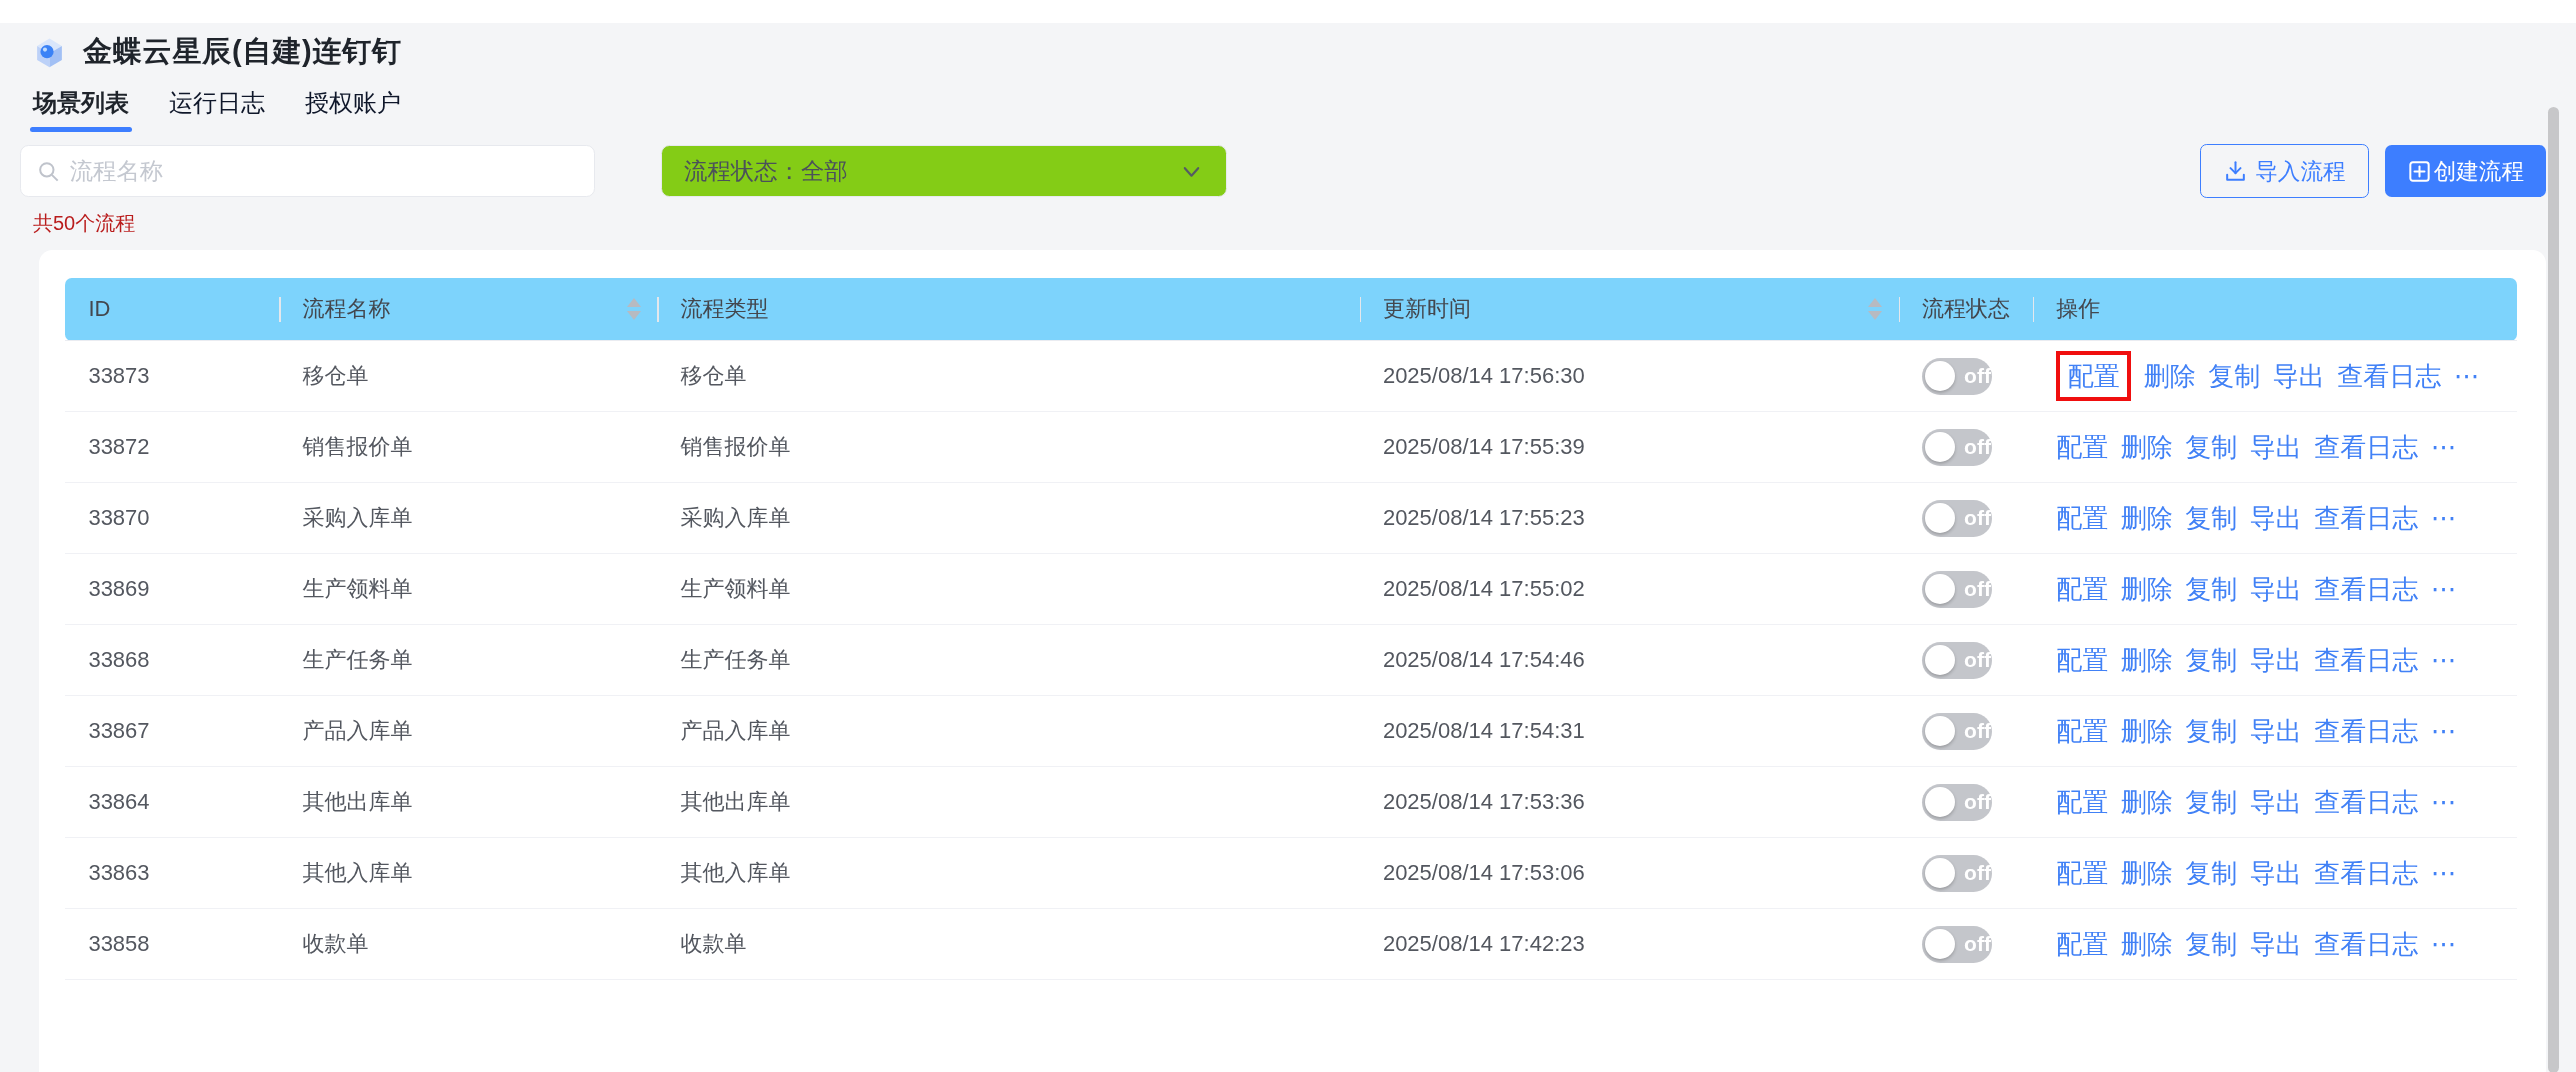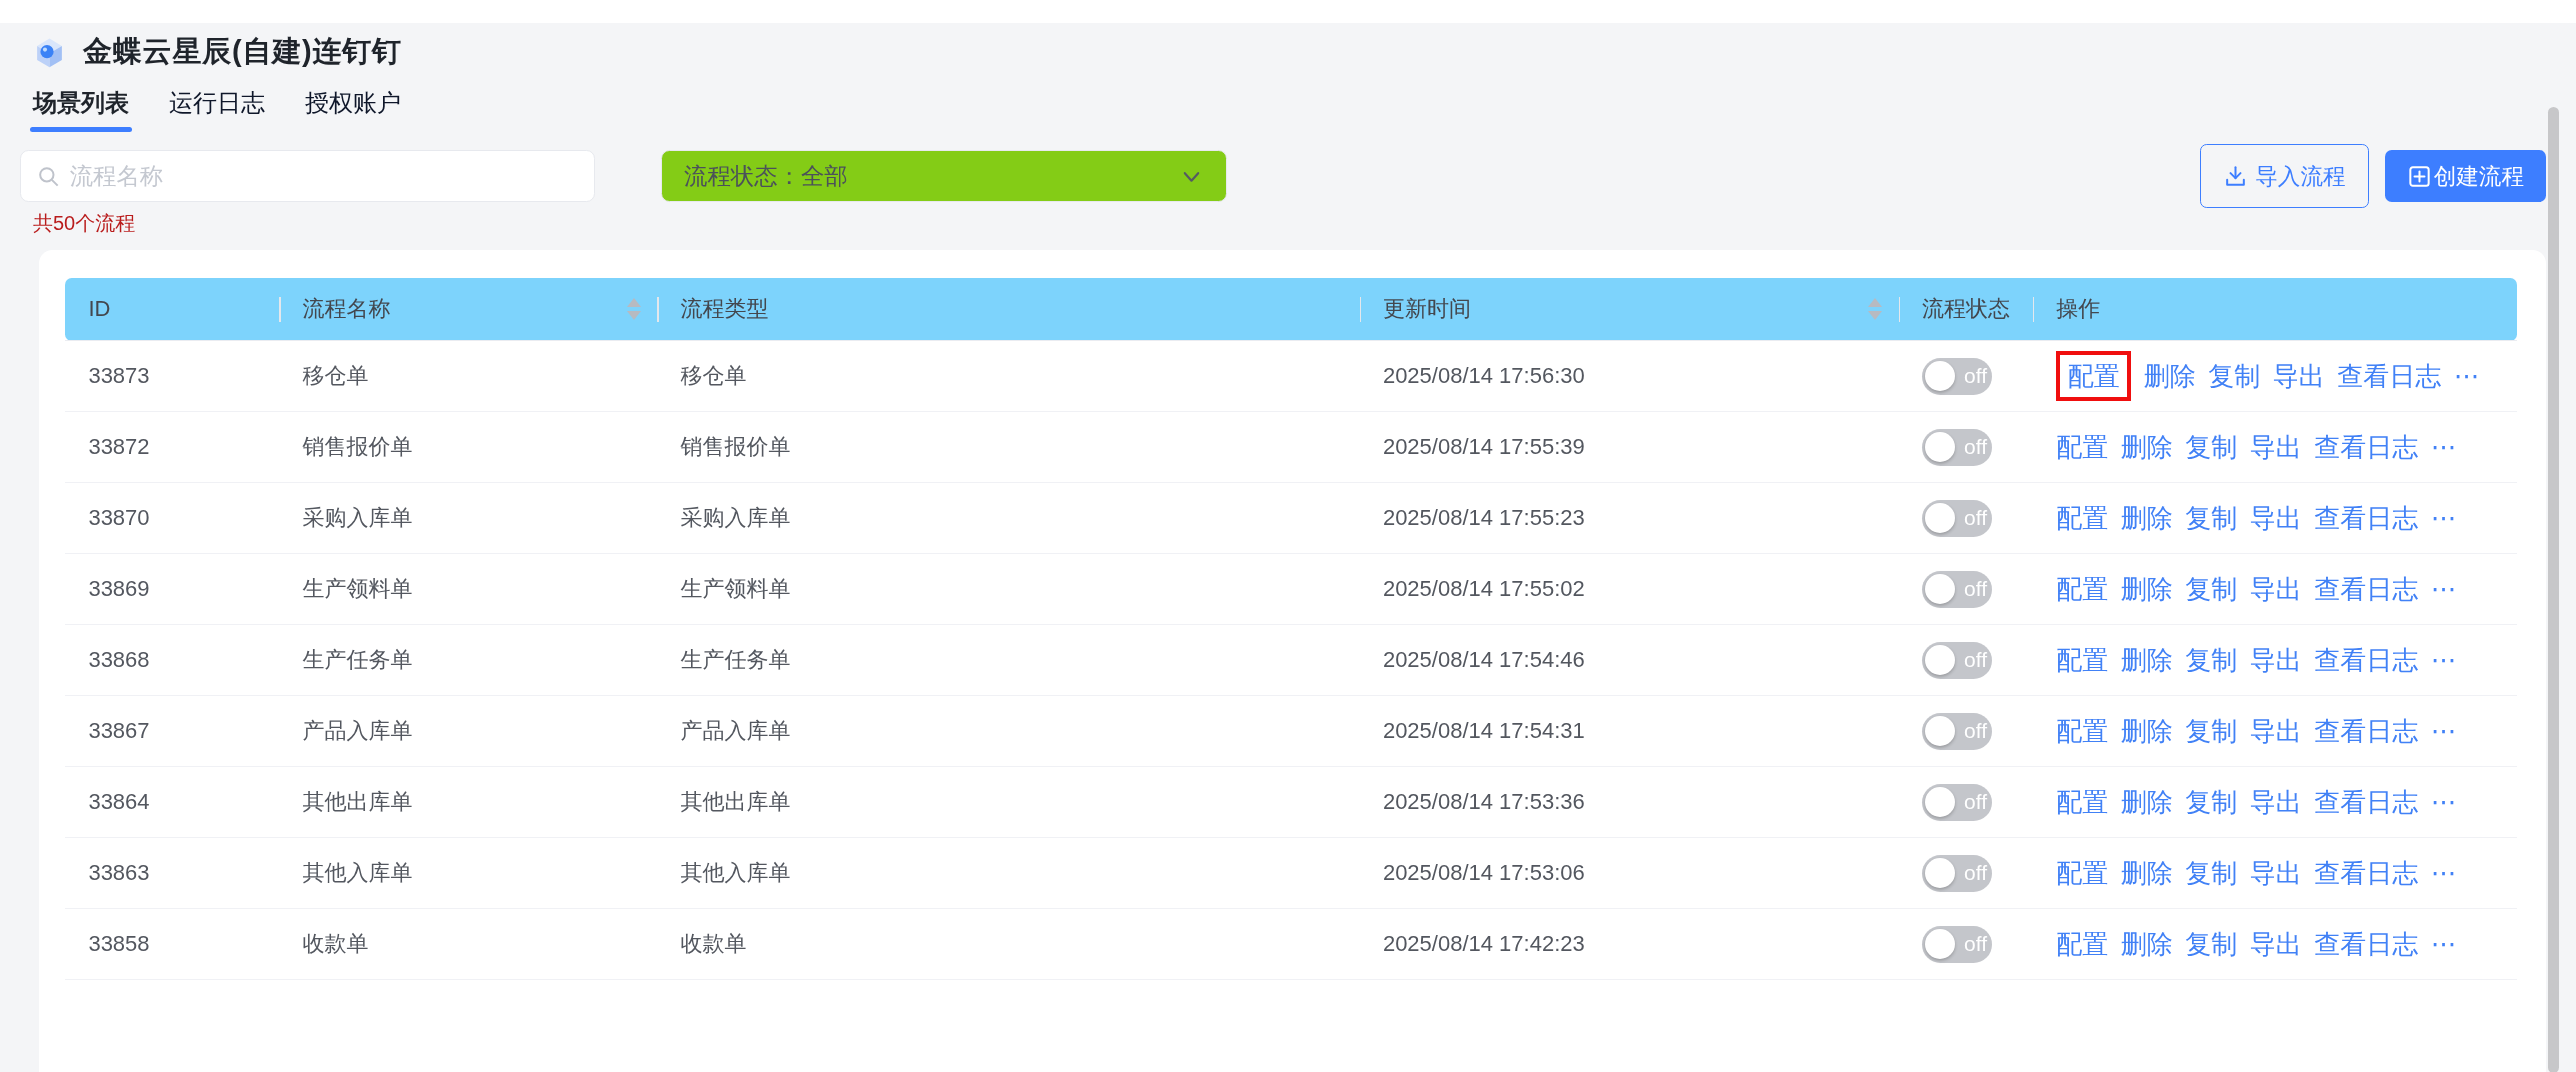--- a/index.html
+++ b/index.html
@@ -23,37 +23,37 @@
   .tabs{position:absolute;left:33px;top:87px;display:flex;gap:40px;}
   .tab{font-size:24px;color:#0f172a;position:relative;cursor:pointer;}
   .tab.active{color:#1f242b;font-weight:700;}
   .tab.active::after{content:"";position:absolute;left:-3.3px;right:-3.3px;bottom:-13.4px;height:5px;border-radius:2.5px;background:var(--accent);}
   
   .filter-row{position:absolute;left:20px;right:30px;top:144px;display:flex;align-items:center;}
   .search-box{width:575px;height:52px;background:#fff;border:1.7px solid #e7e9ee;border-radius:8.4px;display:flex;align-items:center;padding:0 15px;gap:6.7px;}
   .search-box input{border:none;outline:none;flex:1;font-size:23.4px;color:#333;background:transparent;min-width:0;}
   .search-box input::placeholder{color:#c4c8d0;}
   .select-box{width:566px;height:52px;margin-left:66px;background:#84cc16;border:1.7px solid #e7e9ee;border-radius:8.4px;display:flex;align-items:center;justify-content:space-between;padding:0 22px;font-size:23.4px;color:#4b515a;cursor:pointer;gap:16px;}
-  .btn-outline{margin-left:auto;height:64px;padding:0 22px;display:flex;align-items:center;gap:7.5px;border:1.7px solid var(--accent);border-radius:6.7px;background:transparent;color:var(--accent);font-size:22.6px;cursor:pointer;font-family:inherit;}
+  .btn-outline{margin-left:auto;height:54px;padding:0 22px;display:flex;align-items:center;gap:7.5px;border:1.7px solid var(--accent);border-radius:6.7px;background:transparent;color:var(--accent);font-size:22.6px;cursor:pointer;font-family:inherit;}
   .btn-solid{margin-left:16px;height:52px;padding:0 22px;display:flex;align-items:center;gap:2px;border:none;border-radius:6.7px;background:var(--accent);color:#ffffff;font-size:22.6px;cursor:pointer;font-family:inherit;}
   .total-text{position:absolute;left:33px;top:210px;font-size:20px;color:#b91c1c;}
   
   .card{position:absolute;left:39px;top:250px;width:2507px;height:885px;background:#ffffff;border-radius:13.4px;padding-top:27.6px;}
   table{width:2452px;margin:0 29px 0 26px;border-collapse:collapse;table-layout:fixed;}
   thead th{height:63px;background:#7dd3fc;font-size:22px;font-weight:400;color:#43474e;text-align:left;padding:0 0 0 23.4px;position:relative;border-bottom:1.7px solid #eaecf1;}
   thead th:first-child{border-radius:6.7px 0 0 6.7px;}
   thead th:last-child{border-radius:0 6.7px 6.7px 0;}
   thead th + th::before{content:"";position:absolute;left:0;top:19px;width:1.7px;height:25px;background:#e4e7ec;}
   .th-flex{display:flex;align-items:center;justify-content:space-between;padding-right:16.7px;}
   .sort{display:inline-flex;flex-direction:column;gap:4.2px;cursor:pointer;}
   .caret-up{width:0;height:0;border-left:7.5px solid transparent;border-right:7.5px solid transparent;border-bottom:9.2px solid #b7bac1;}
   .caret-down{width:0;height:0;border-left:7.5px solid transparent;border-right:7.5px solid transparent;border-top:9.2px solid #b7bac1;}
   tbody td{height:71px;font-size:22px;color:#53575f;padding:0 0 0 23.4px;border-bottom:1.7px solid #f0f1f5;background:#fff;}
   
-  .toggle{width:70px;height:37px;border-radius:18.4px;background:var(--toggle);position:relative;display:flex;align-items:center;cursor:pointer;}
+  .toggle{width:70px;height:37px;border-radius:18.4px;background:var(--toggle);position:relative;display:flex;align-items:center;cursor:pointer;font-weight:bold;}
   .knob{position:absolute;left:3.3px;top:3.3px;width:30px;height:30px;border-radius:50%;background:#fff;box-shadow:0 1.7px 3.3px rgba(0,0,0,.22);}
   .toggle-label{margin-left:42px;font-size:21px;color:#ffffff;}
   
   .actions{display:flex;align-items:center;gap:12.5px;}
   .action-link{color:var(--link);font-size:26px;cursor:pointer;text-decoration:none;white-space:nowrap;}
   .red-box{display:inline-flex;border:4.2px solid var(--red);padding:3.3px 7.5px;}
   
   .scroll-thumb{position:absolute;left:2548px;top:107px;width:11px;height:966px;background:#c7c7c9;border-radius:5.8px;cursor:pointer;}
   .icon{flex:0 0 auto;display:inline-flex;}
 </style>

